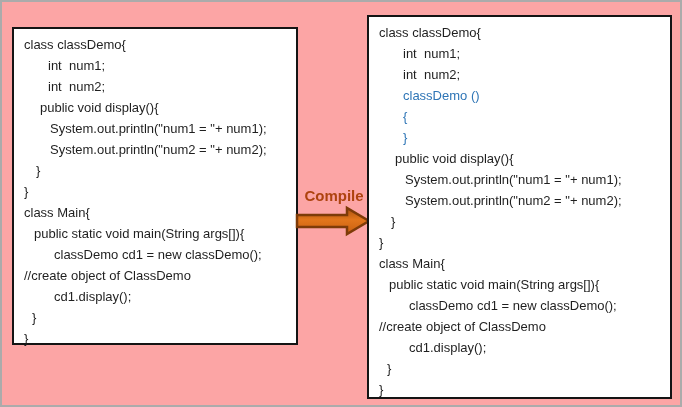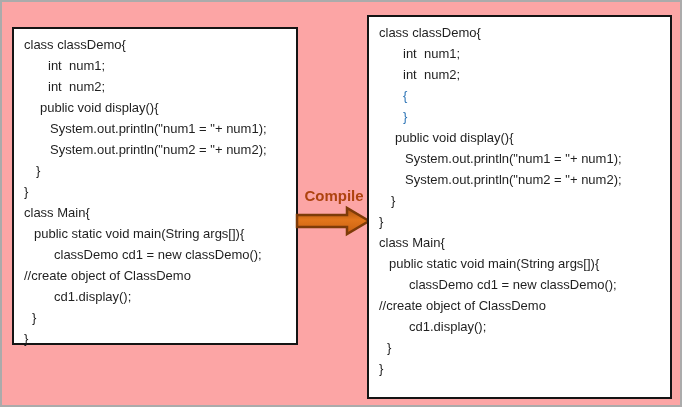--- a/index.html
+++ b/index.html
@@ -83,20 +83,21 @@
         <stop offset="100%" stop-color="#c96011"></stop>
       </linearGradient>
     </defs>
     <polygon points="2,10 52,10 52,3 74,16 52,29 52,22 2,22" fill="url(#arrow-grad)" stroke-width="2.5" stroke="#7e3b08"></polygon>
   </svg>
 
   <div class="code-box right">
       <div class="code-line" style="padding-left: 0px;">class classDemo{</div>
       <div class="code-line" style="padding-left: 24px;">int  num1;</div>
       <div class="code-line" style="padding-left: 24px;">int  num2;</div>
+      <div class="code-line blue" style="padding-left: 24px;">classDemo ()</div>
       <div class="code-line blue" style="padding-left: 24px;">{</div>
       <div class="code-line blue" style="padding-left: 24px;">}</div>
       <div class="code-line" style="padding-left: 16px;">public void display(){</div>
       <div class="code-line" style="padding-left: 26px;">System.out.println("num1 = "+ num1);</div>
       <div class="code-line" style="padding-left: 26px;">System.out.println("num2 = "+ num2);</div>
       <div class="code-line" style="padding-left: 12px;">}</div>
       <div class="code-line" style="padding-left: 0px;">}</div>
       <div class="code-line" style="padding-left: 0px;">class Main{</div>
       <div class="code-line" style="padding-left: 10px;">public static void main(String args[]){</div>
       <div class="code-line" style="padding-left: 30px;">classDemo cd1 = new classDemo();</div>

